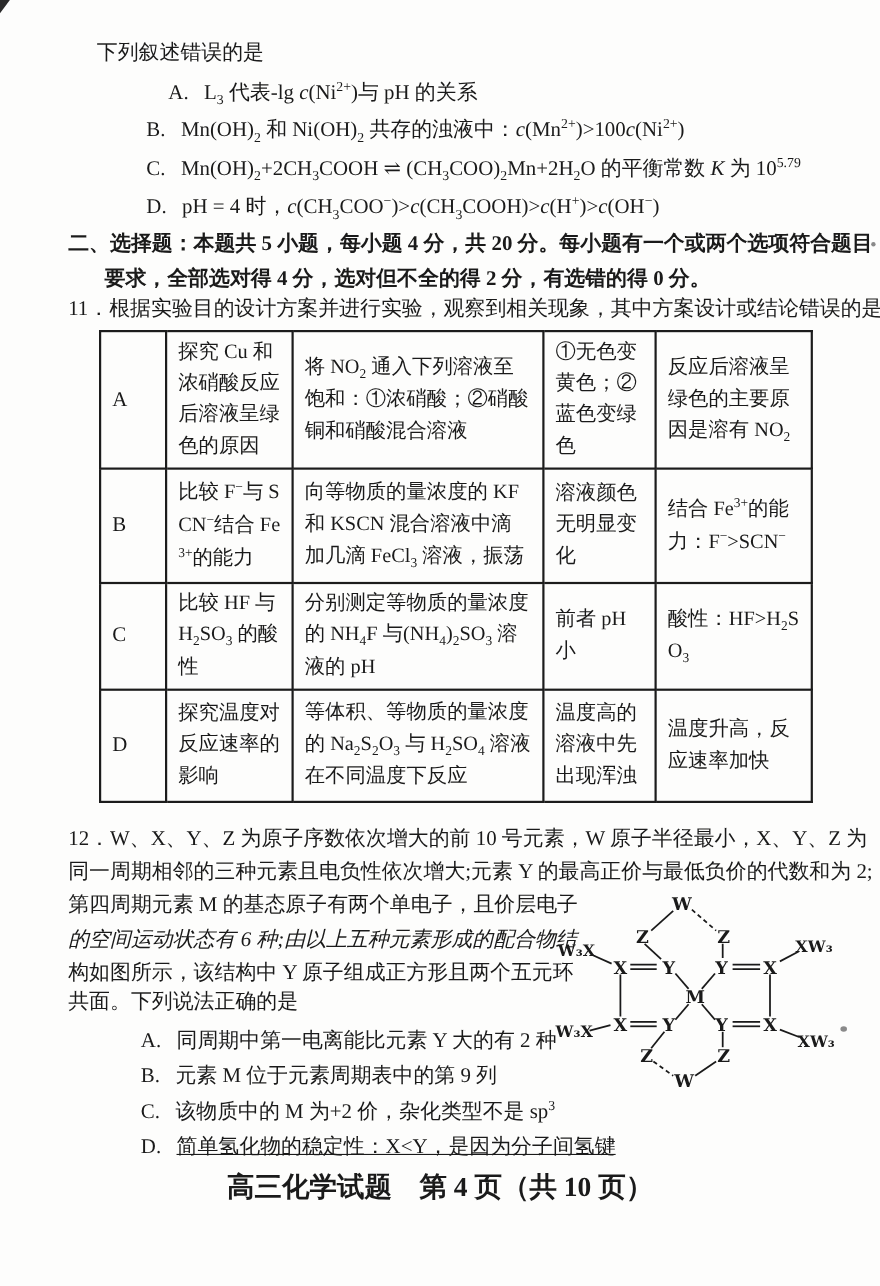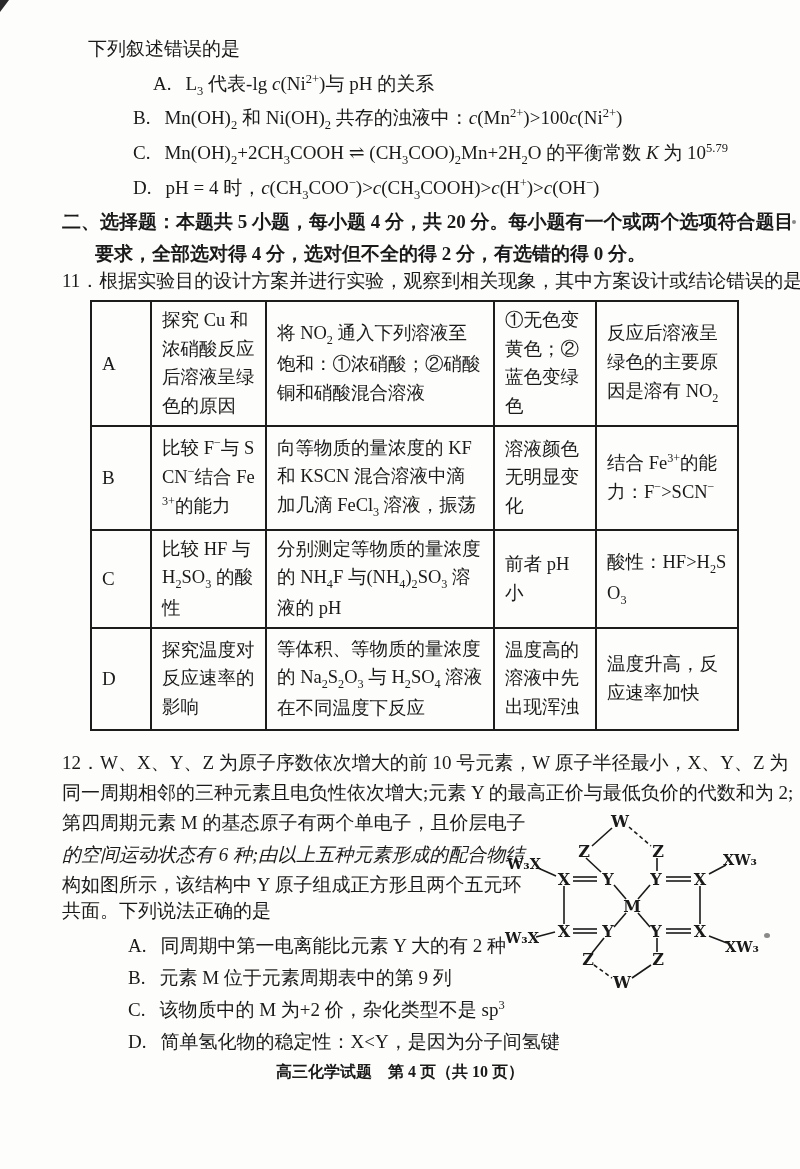--- a/index.html
+++ b/index.html
@@ -33,21 +33,21 @@
   .figure-wrap{position:absolute;left:500px;top:806px;width:262px;height:185px;}
   .figure-wrap svg{width:100%;height:100%;}
   .figure-wrap text{
     font-family:"DejaVu Serif","Liberation Serif",serif;font-weight:700;
     font-size:16px;fill:#1a1a1a;
   }
   .figure-wrap text.grp{font-size:14.5px;}
   .figure-wrap line{stroke:#1a1a1a;stroke-width:1.6;}
   .figure-wrap line.dash{stroke-dasharray:4 3;}
   .footer{position:absolute;left:0;top:1062px;width:800px;text-align:center;
-    font-size:16px;font-weight:700;white-space:nowrap;font-family:Liberation Serif, serif;}
+    font-size:25px;font-weight:700;white-space:nowrap;font-family:Liberation Serif, serif;}
   
   .corner-mark{position:absolute;left:0;top:0;width:0;height:0;
     border-left:9px solid #2a2a2a;border-bottom:12px solid transparent;}
   .speck{position:absolute;background:#8a8a8a;border-radius:50%;}
   .speck1{left:792px;top:220px;width:4px;height:4px;}
   .speck2{left:764px;top:933px;width:6px;height:5px;}
 </style>
 </head>
 <body>
 
@@ -126,21 +126,21 @@
 
   <div class="q12-opt" style="top:933px;">
     <span class="opt-label">A.</span><span>同周期中第一电离能比元素 Y 大的有 2 种</span>
   </div>
   <div class="q12-opt" style="top:965px;">
     <span class="opt-label">B.</span><span>元素 M 位于元素周期表中的第 9 列</span>
   </div>
   <div class="q12-opt" style="top:997px;">
     <span class="opt-label">C.</span><span>该物质中的 M 为+2 价，杂化类型不是 sp<sup>3</sup></span>
   </div>
-  <div class="q12-opt" style="top:1029px;">
+  <div class="q12-opt" style="top:1029px;text-decoration:underline;">
     <span class="opt-label">D.</span><span>简单氢化物的稳定性：X&lt;Y，是因为分子间氢键</span>
   </div>
 
   <div class="figure-wrap">
     <svg viewBox="0 0 262 185">
 
       <line x1="112" y1="22" x2="92" y2="40"></line>
       <line class="dash" x1="129" y1="21" x2="151" y2="40"></line>
       <line x1="86" y1="52" x2="101" y2="66"></line>
       <line x1="157" y1="52" x2="157" y2="65"></line>

